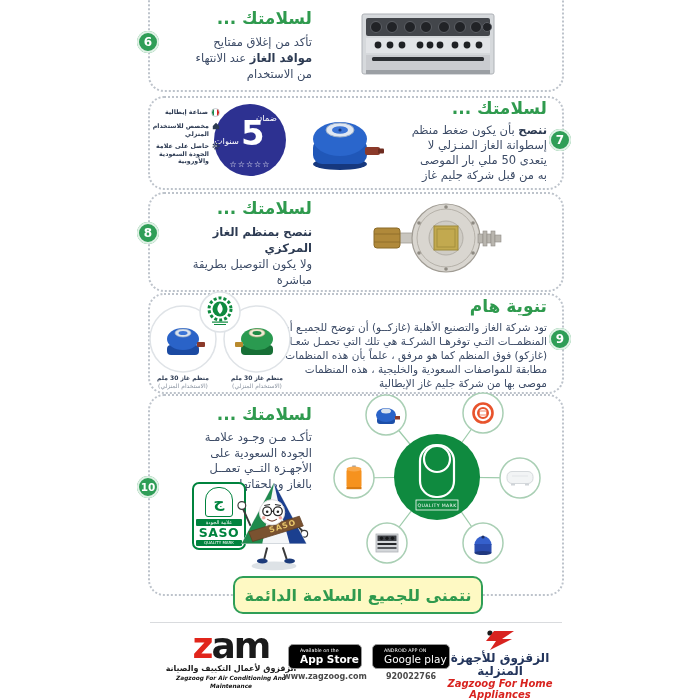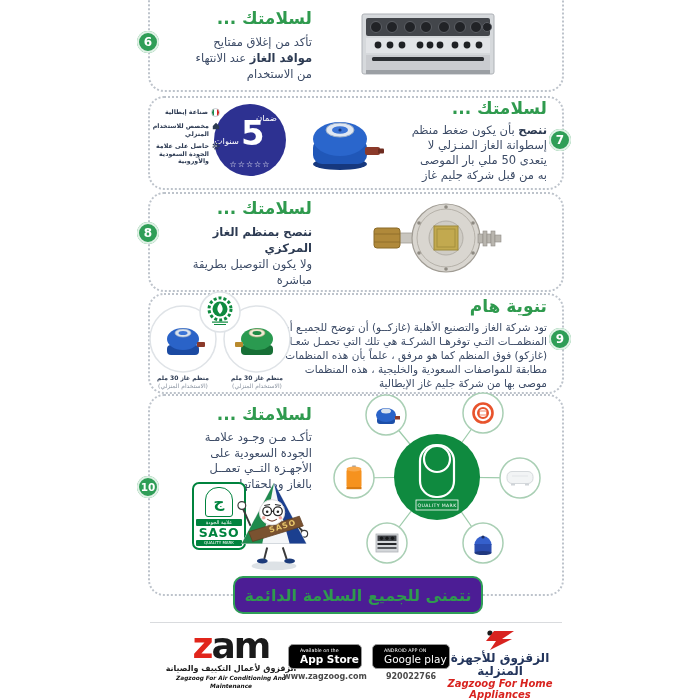--- a/index.html
+++ b/index.html
@@ -25,21 +25,21 @@
   .badge .t2{position:absolute;top:32px;right:47px;font-size:8.5px;}
   .badge .st{position:absolute;bottom:7px;width:100%;text-align:center;font-size:8px;letter-spacing:1px;opacity:.95;}
   .saso{position:absolute;width:46px;border:2.5px solid #00833e;border-radius:7px;background:#fff;
         text-align:center;padding:3px 2px 2px;}
   .saso .jc{width:26px;height:28px;margin:0 auto 2px;border:1.5px solid #00833e;
             border-radius:13px 13px 3px 3px;display:flex;align-items:center;justify-content:center;
             color:#00833e;font-size:15px;font-weight:bold;}
   .saso .band{background:#00833e;color:#fff;font-size:5px;line-height:7px;border-radius:1px;}
   .saso .nm{color:#00833e;font-weight:bold;font-size:12.5px;line-height:14px;letter-spacing:.5px;}
   .saso .band2{background:#00833e;color:#fff;font-size:4px;line-height:6px;border-radius:1px;}
-  .wish{position:absolute;left:233px;top:576px;width:246px;height:34px;background:#4c1d95;
+  .wish{position:absolute;left:233px;top:576px;width:246px;height:34px;background:#fef9c3;
         border:2.5px solid #2f9e57;border-radius:10px;display:flex;align-items:center;justify-content:center;
         direction:rtl;color:#2f9a4e;font-weight:bold;font-size:16px;z-index:6;}
   .divider{position:absolute;left:150px;top:622px;width:412px;height:1px;background:#d9dbde;}
   .zam{position:absolute;left:155px;top:628px;width:152px;text-align:center;}
   .zam .lg{font-size:36px;font-weight:bold;line-height:36px;letter-spacing:-2px;color:#1a1a1a;}
   .zam .lg .z{color:#e1251b;}
   .zam .ar{direction:rtl;font-size:8px;color:#1a1a1a;font-weight:bold;line-height:10px;}
   .zam .en{font-size:5.8px;font-style:italic;font-weight:bold;color:#111;line-height:8px;}
   .storebadge{position:absolute;height:25px;background:#000;border:1px solid #9a9a9a;border-radius:5px;
               color:#fff;display:flex;align-items:center;gap:4px;padding:0 7px;box-sizing:border-box;}

